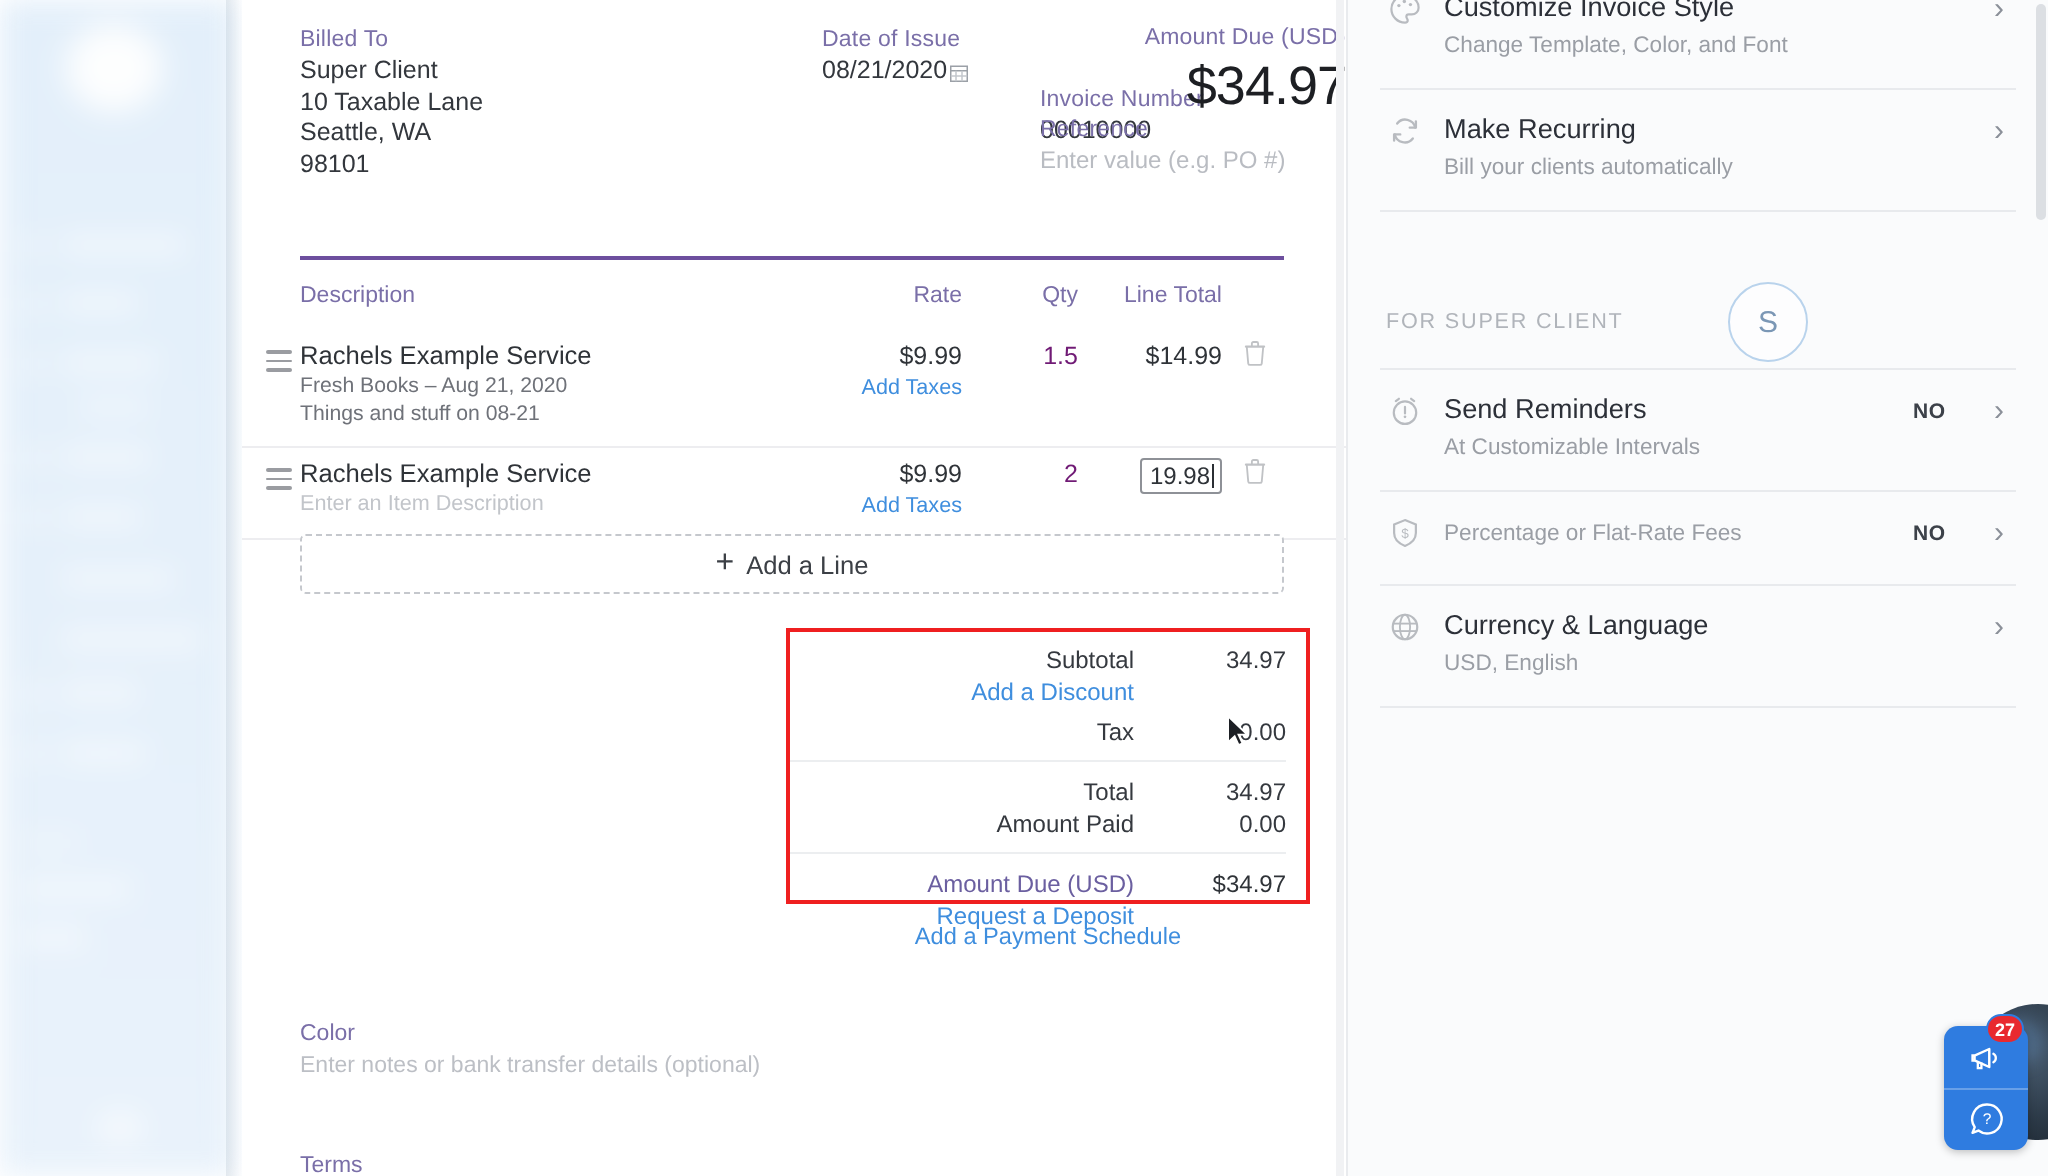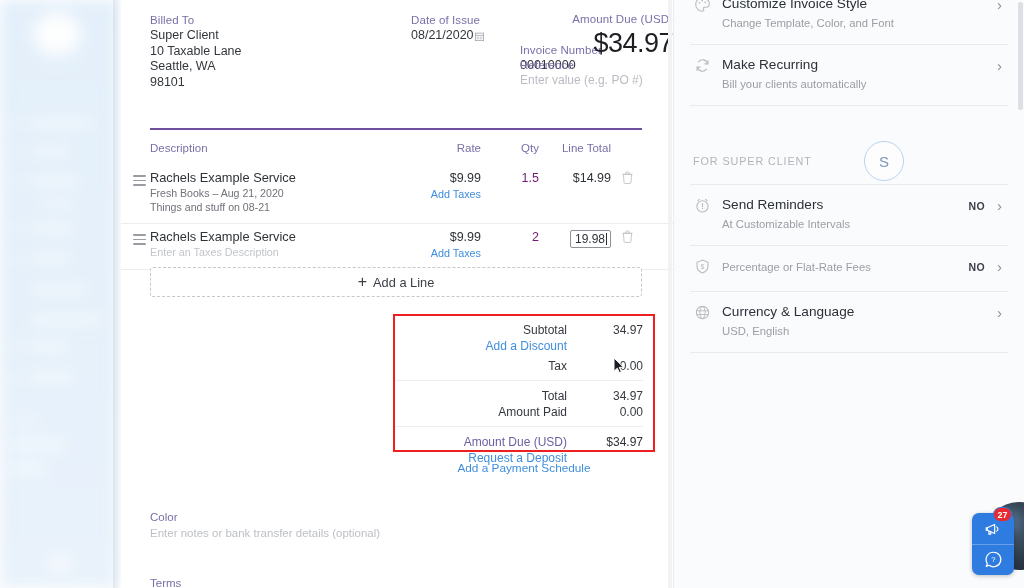--- a/index.html
+++ b/index.html
@@ -155,21 +155,21 @@
   }
   .rp-item {
     position: relative; padding: 0 22px 0 20px; cursor: pointer;
   }
   .rp-divider { height:1px; background:#e8eaed; margin: 0 16px; }
   .rp-row { display:flex; align-items:flex-start; padding: 11px 0 12px 0; }
   .rp-ico { width: 28px; flex: none; padding-top: 1px; opacity:.6; }
   .rp-txt { flex: 1; }
   .rp-title { color: #2c3038; font-size: 13.6px; line-height: 18px; }
   .rp-sub { color: #9a9ea5; font-size: 11.3px; line-height: 17px; margin-top:2px; }
-  .rp-no { color:#3c4149; font-size:10.5px; font-weight:bold; letter-spacing:.4px; align-self:flex-start; padding-top:4px; margin-right:12px; }
+  .rp-no { color:#3c4149; font-size:10.5px; font-weight:bold; letter-spacing:.4px; align-self:flex-start; padding-top:4px; margin-right:24px; }
   .rp-chev { color:#8b9099; font-size: 15px; line-height: 18px; align-self:flex-start; padding-top:1px; }
 
   .client-blk { position: relative; height: 78px; }
   .client-lab {
     position: absolute; left: 20px; top: 155px; color:#b0b4ba;
     font-size: 10.8px; letter-spacing: .9px;
   }
   .avatar {
     position: absolute; left: 864px; top: 141px; width: 40px; height: 40px;
     border-radius: 50%; border: 1px solid #b9d3ec; background: #fdfdfe;
@@ -328,21 +328,21 @@
       </div>
 
       <div class="trow item-row" style="padding:5px 0 9px 0">
         <div class="handle">
             <i></i>
             <i></i>
             <i></i>
           </div>
         <div class="c-desc">
           <div class="it-title">Rachels Example Service</div>
-          <div class="it-ph">Enter an Taxes Description</div>
+          <div class="it-ph">Enter an Item Description</div>
         </div>
         <div class="c-rate">
           <div class="money">$9.99</div>
           <div class="link">Add Taxes</div>
         </div>
         <div class="c-qty">
           <div class="qty">2</div>
         </div>
         <div class="c-tot">
           <span class="total-input"><span>19.98</span><span class="caret"></span></span>

